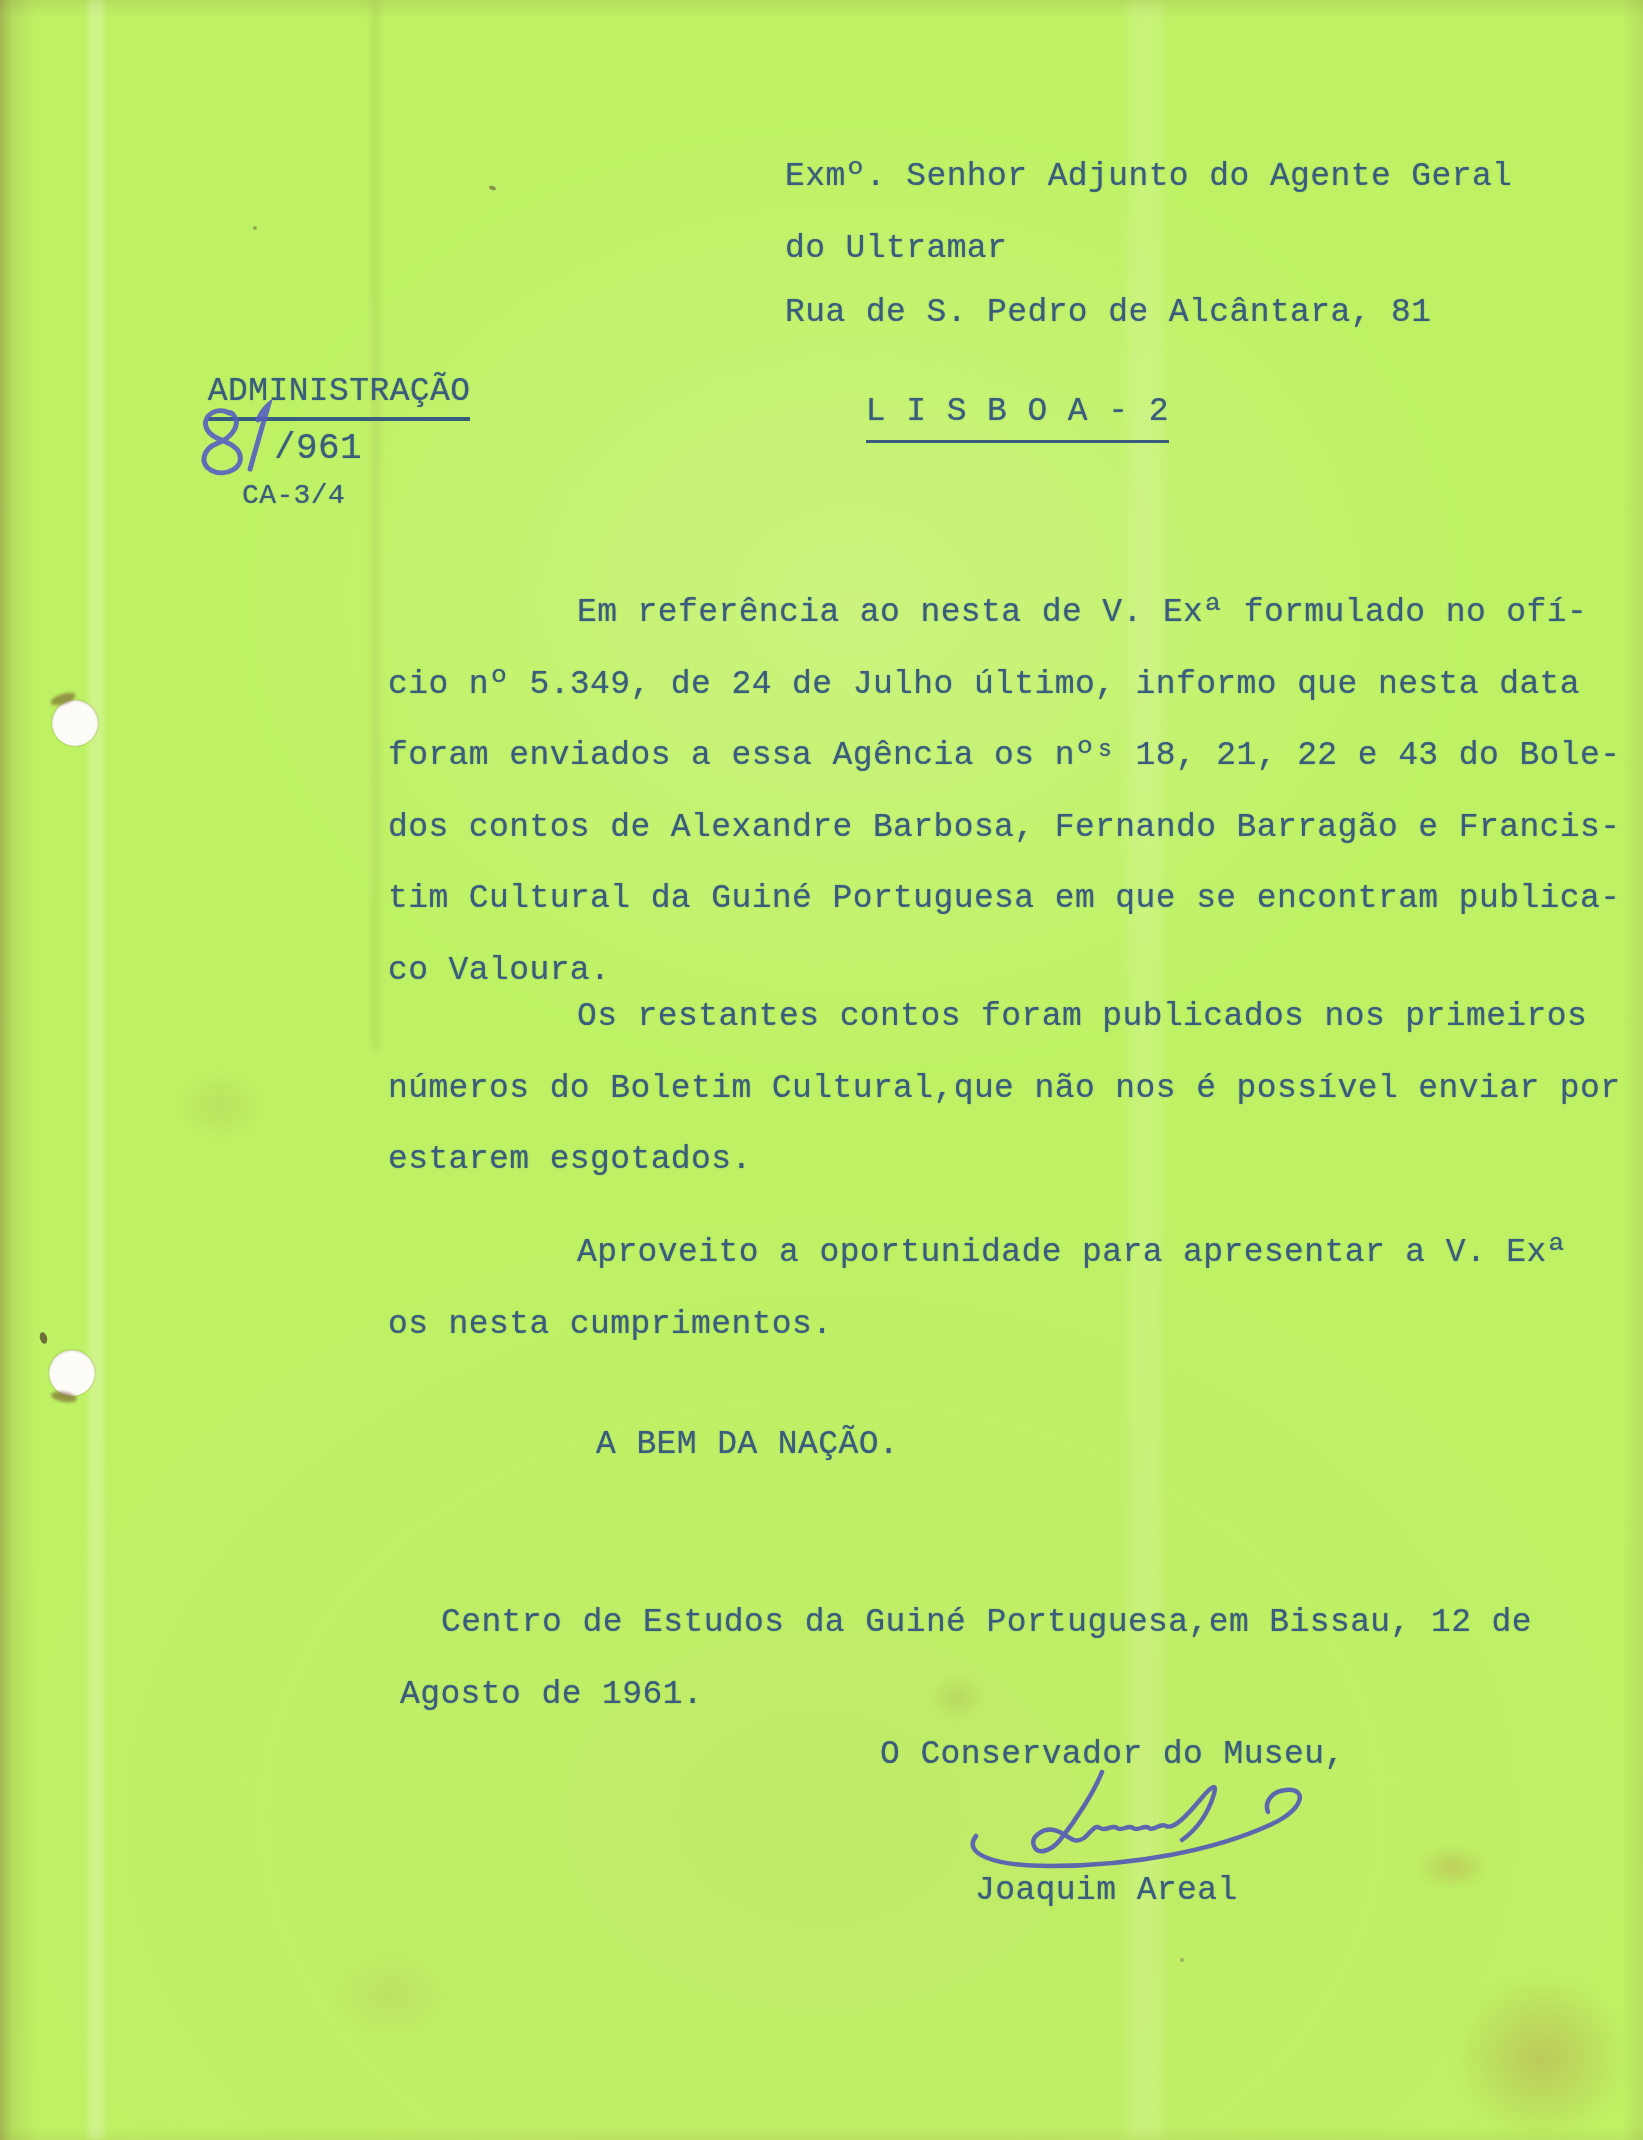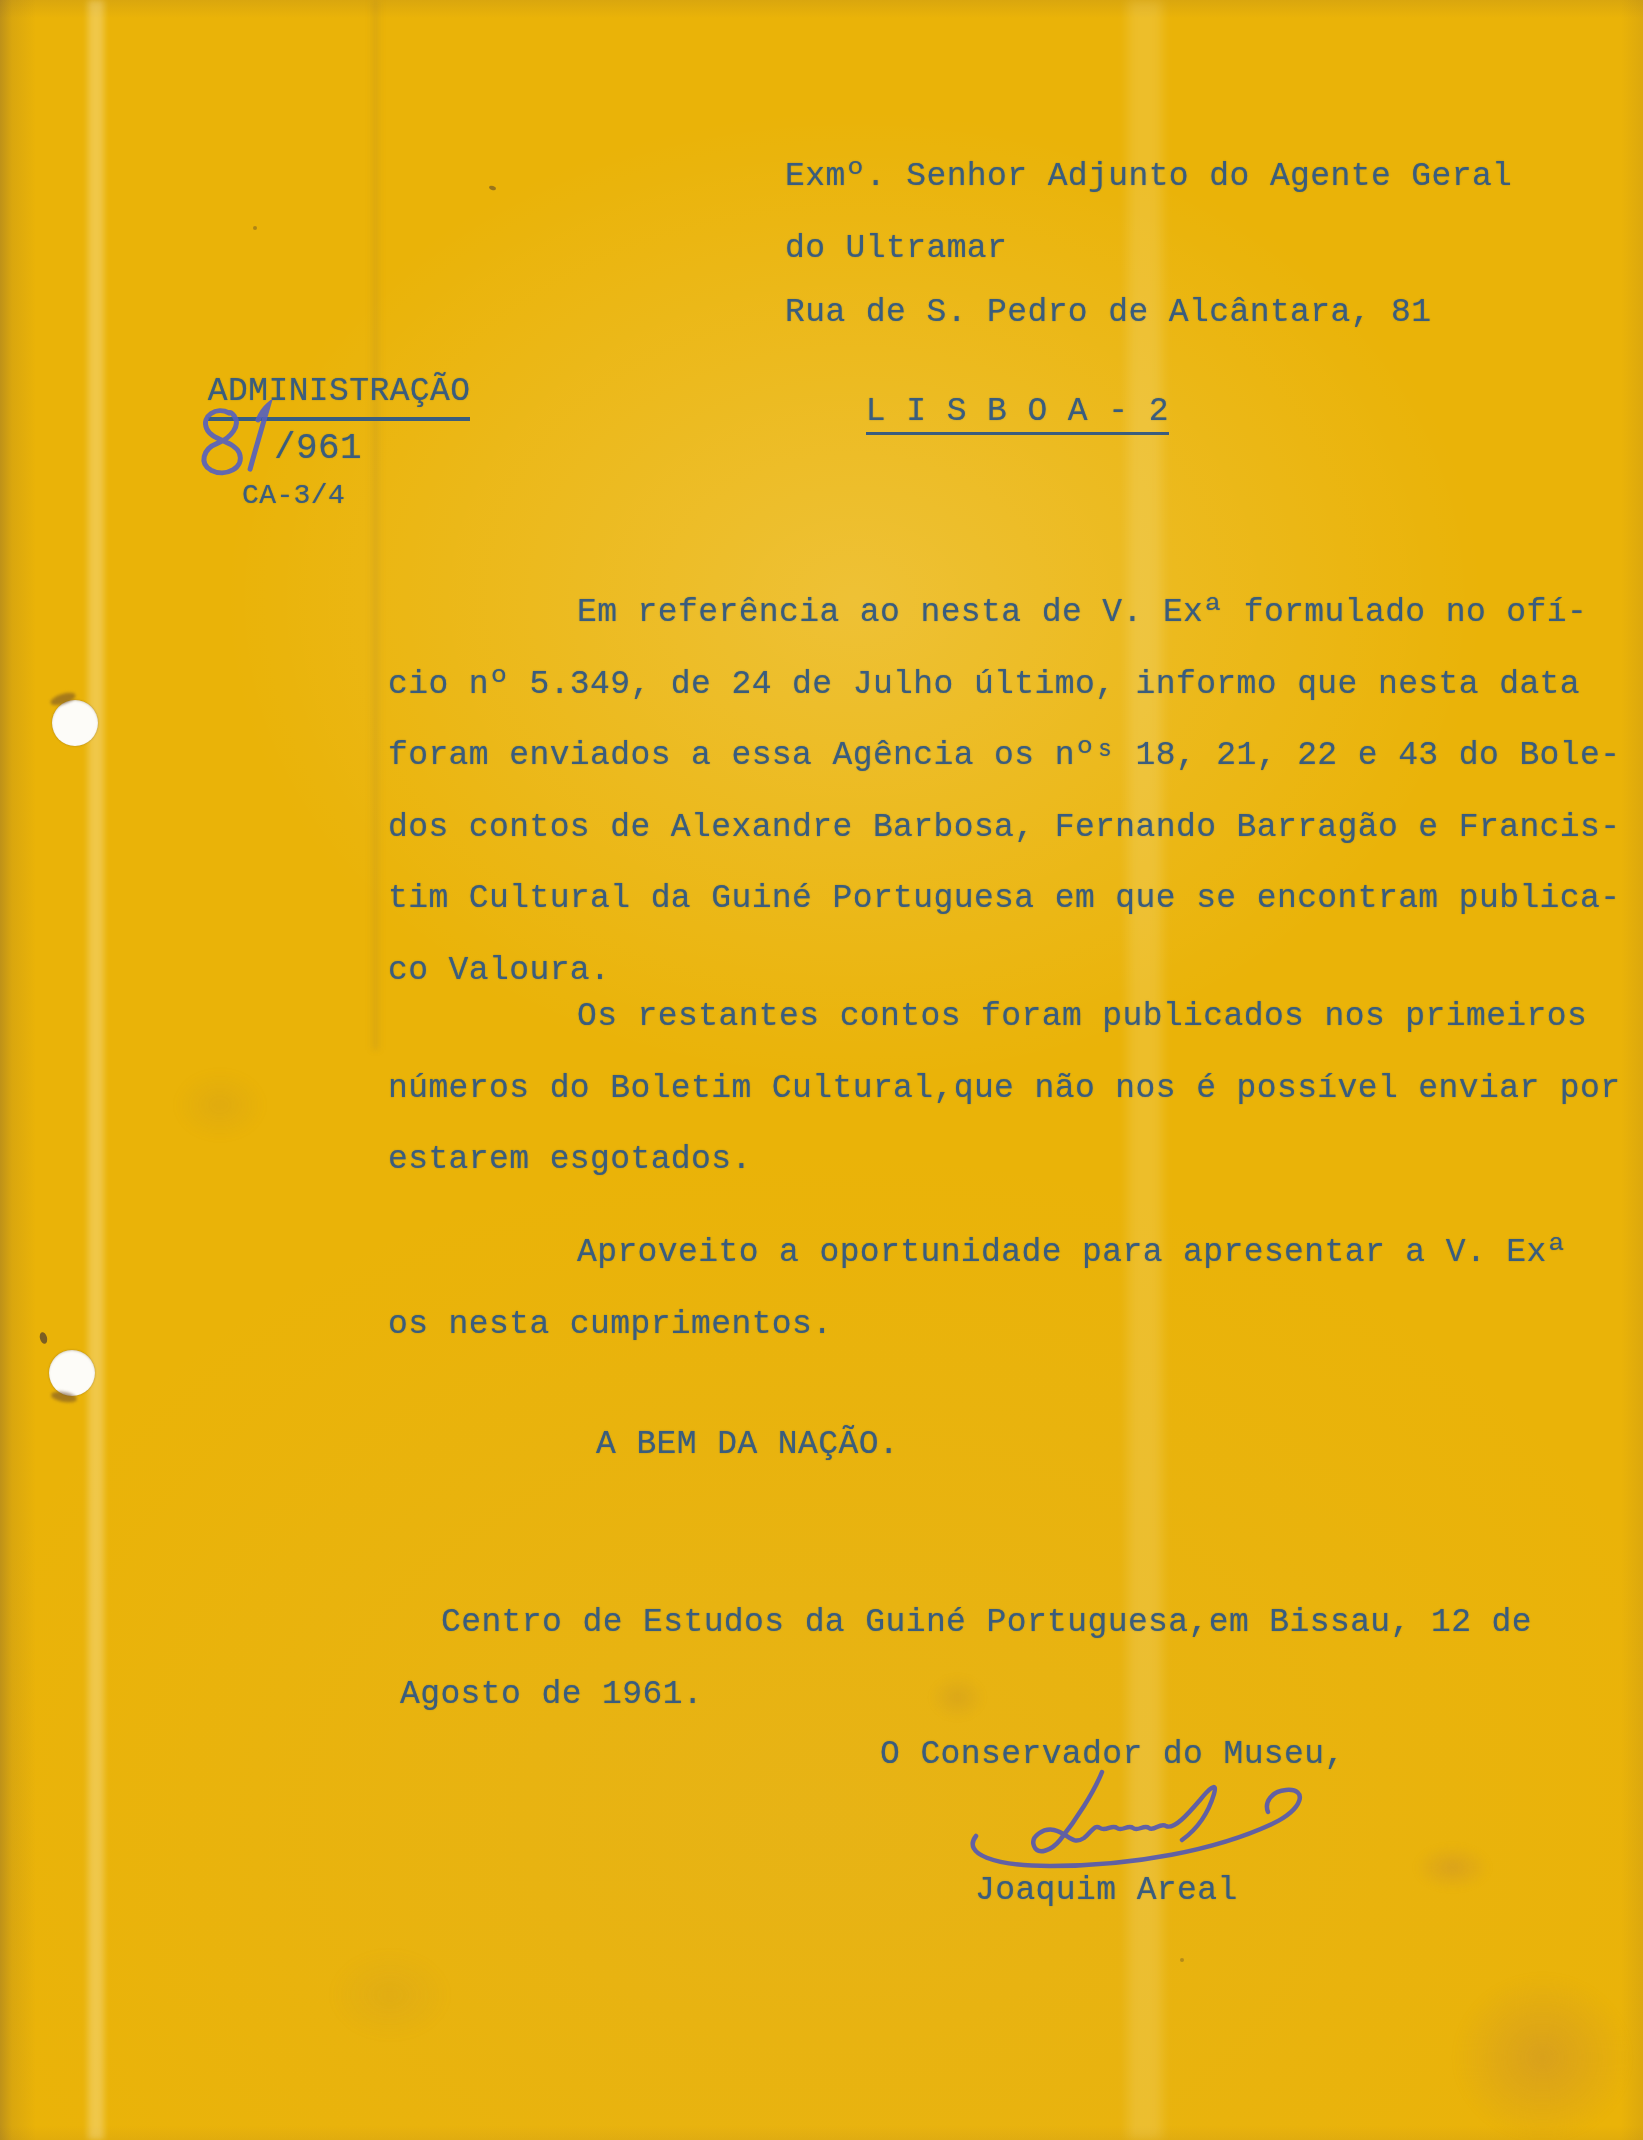--- a/index.html
+++ b/index.html
@@ -1,20 +1,20 @@
 <!DOCTYPE html>
 <html><head>
 <meta charset="utf-8">
 <style>
   html,body{margin:0;padding:0;background:#6b655c;}
   #paper{
     position:relative;
     width:1643px;height:2140px;
     margin:0 auto;
-    background-color:#eab308;
+    background-color:#bef264;
     overflow:hidden;
     font-family:"Liberation Mono","DejaVu Sans Mono",monospace;
   }
   
   .tone{position:absolute;inset:0;pointer-events:none;}
   .tone.vignette{
     background:
       radial-gradient(ellipse 900px 700px at 52% 28%, rgba(255,250,234,.20), rgba(255,250,234,0) 70%),
       radial-gradient(ellipse 1200px 900px at 50% 85%, rgba(205,180,140,.10), rgba(205,180,140,0) 75%);
   }
@@ -53,21 +53,21 @@
 
   
   .typed{
     position:absolute;
     font-size:33px;letter-spacing:.4px;
     color:#3a5d7e;
     text-shadow:0 0 1.2px rgba(44,76,106,.6);
     white-space:pre;
   }
   .stamp-label{border-bottom:4px solid #3a5d7e;padding-bottom:7px;}
-  .city{border-bottom:3px solid #3a5d7e;padding-bottom:2px;}
+  .city{border-bottom:3px solid #3a5d7e;padding-bottom:10px;}
 
   .para{position:absolute;left:388px;width:1240px;}
   .bline{height:71.5px;line-height:46px;font-size:33px;letter-spacing:.4px;color:#3a5d7e;text-shadow:0 0 1.2px rgba(44,76,106,.6);white-space:pre;}
   .bline.indent{padding-left:189px;}
 
   .reg-year{font-size:36px;}
   .reg-code{font-size:28px;}
 
   
   .hand{position:absolute;}

